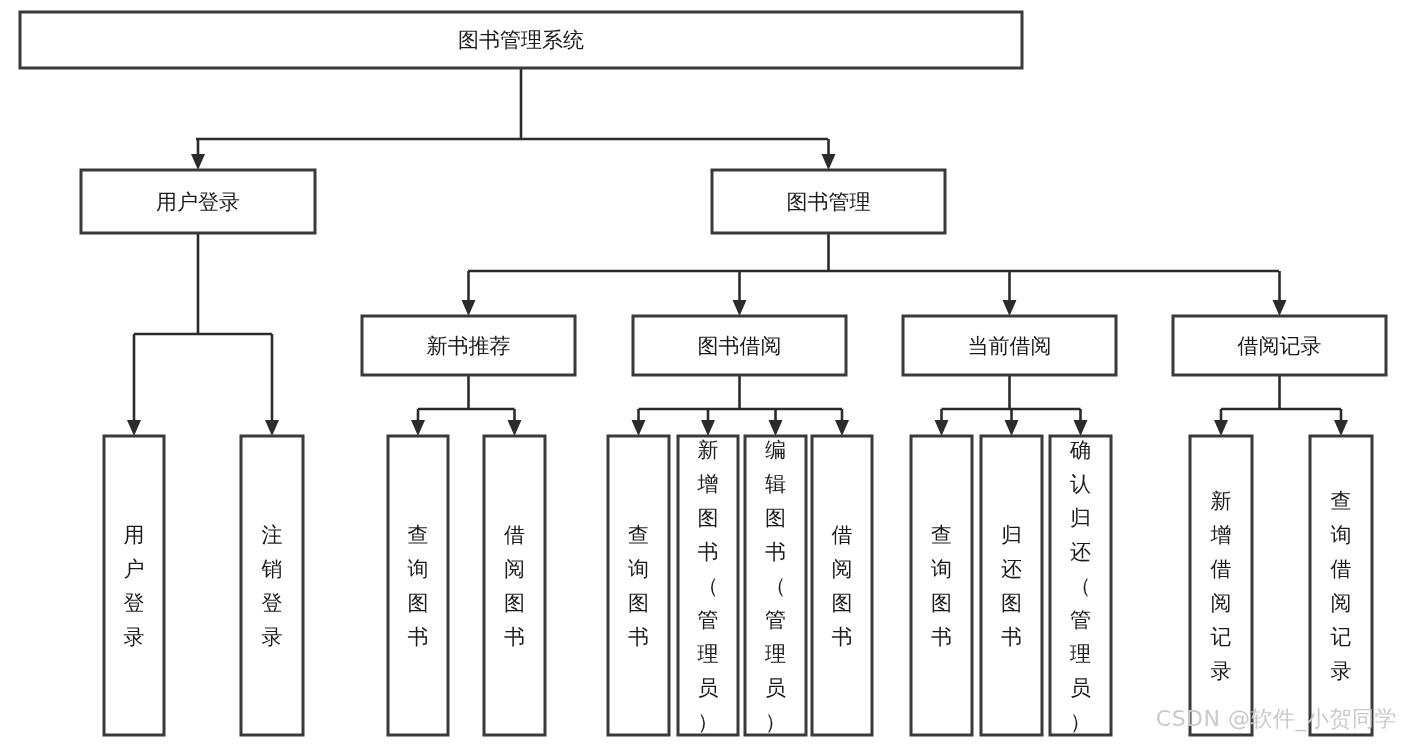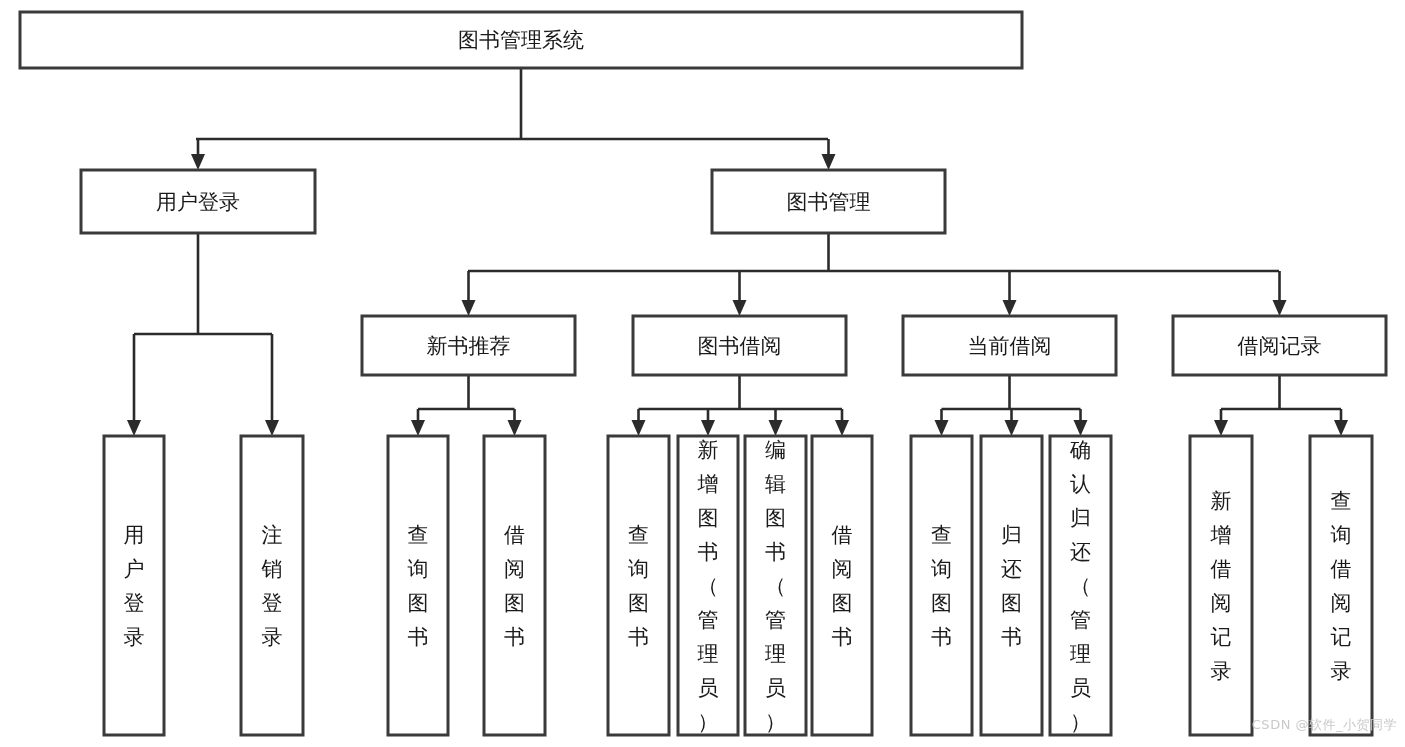--- a/index.html
+++ b/index.html
@@ -52,21 +52,21 @@
   }
   .arrow-head {
     fill: #2b2b2b;
     stroke: none;
   }
   .watermark {
     position: absolute;
     right: 8px;
     bottom: 6px;
     font-family: "DejaVu Sans", "Liberation Sans", sans-serif;
-    font-size: 13px;
+    font-size: 22px;
     color: #c9c9c9;
     white-space: nowrap;
     letter-spacing: 0.5px;
     pointer-events: none;
   }
 </style>
 </head>
 <body>
 
 <div id="diagram-root">

